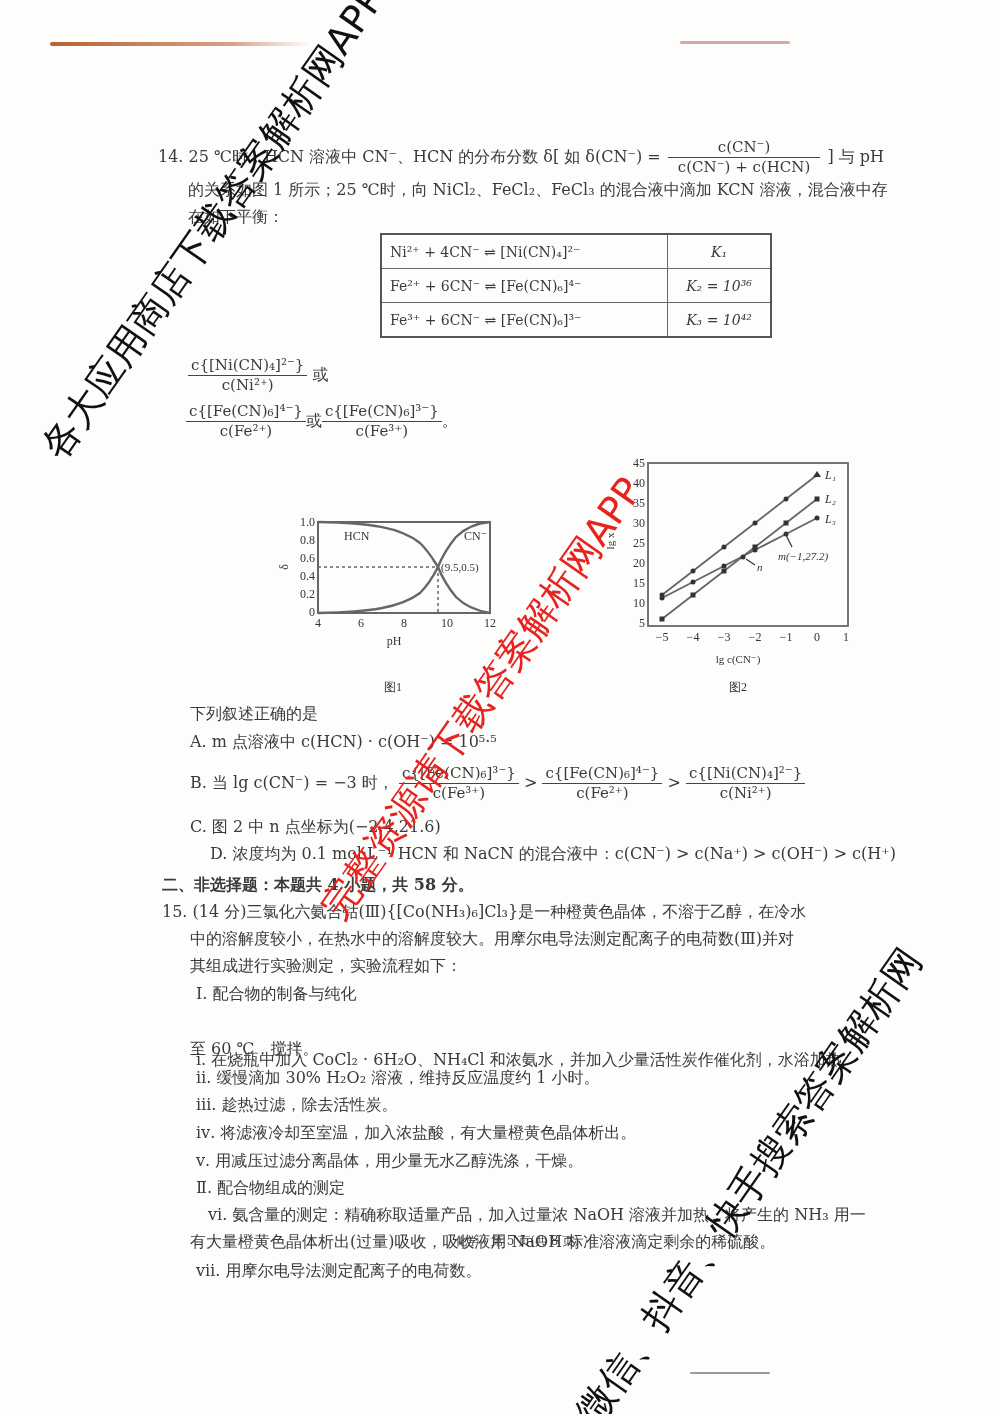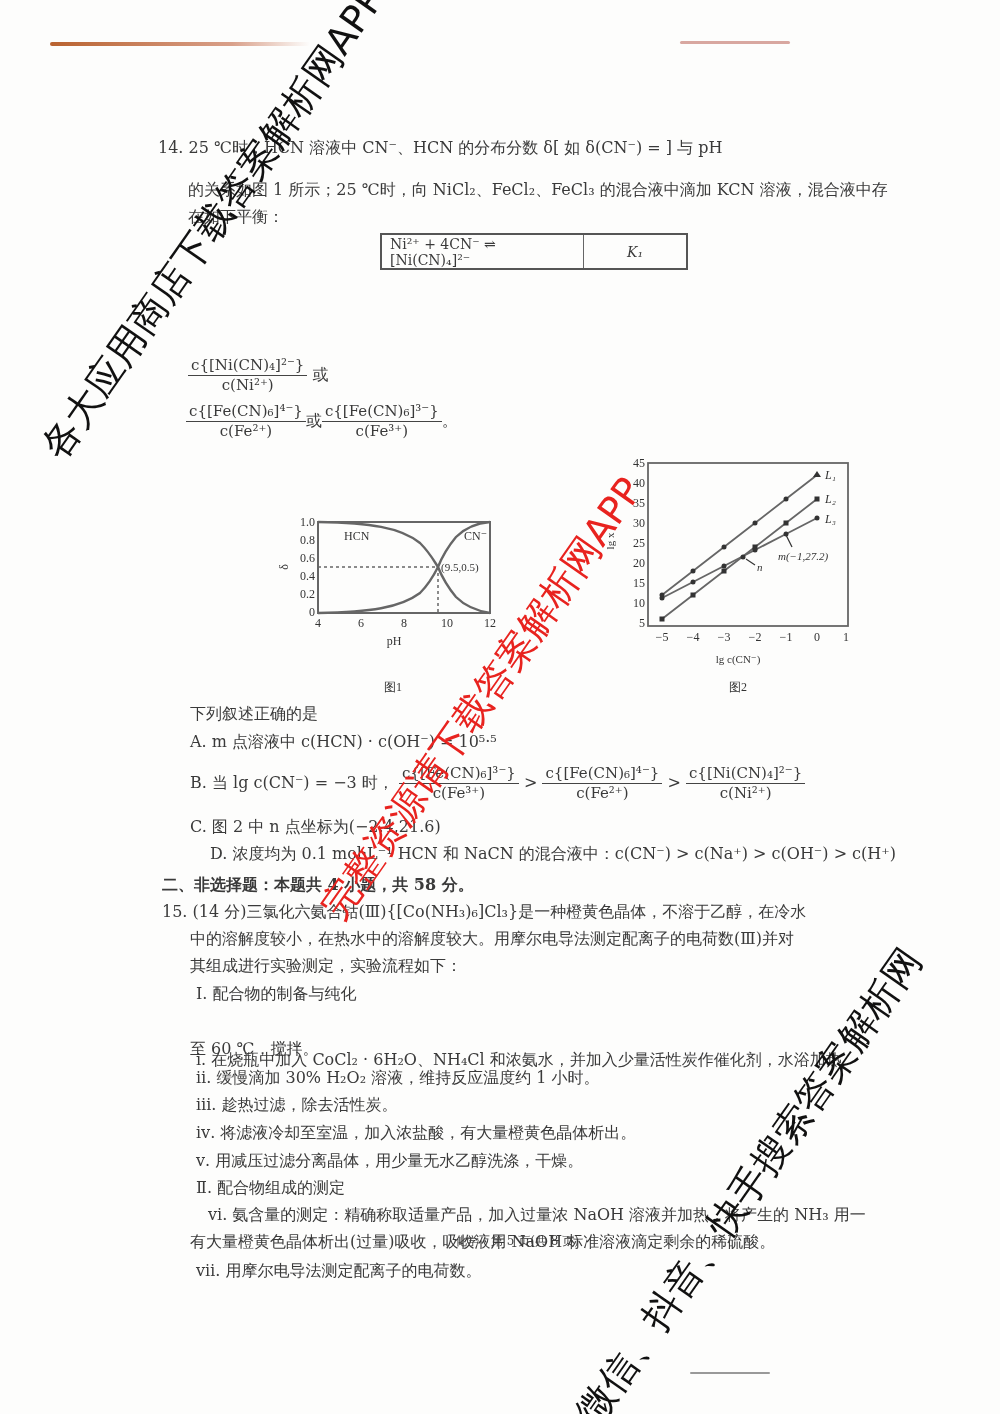--- a/index.html
+++ b/index.html
@@ -4,46 +4,58 @@
 <style>
   html, body { margin:0; padding:0; }
   body { width:1000px; height:1414px; background:#fdfdfc; position:relative; overflow:hidden;
          font-family:"DejaVu Serif","Liberation Serif",serif; color:#3a3a3a; }
   .abs { position:absolute; white-space:nowrap; }
   .txt { font-size:16px; line-height:20px; }
   .frac { display:inline-flex; flex-direction:column; align-items:center; vertical-align:middle; font-size:15px; line-height:19px; }
   .frac .num { border-bottom:1px solid #444; padding:0 3px; }
   .frac .den { padding:0 3px; }
   .topbar { position:absolute; height:4px; border-radius:2px; }
-  table.eq { position:absolute; left:380px; top:233px; width:308px; border-collapse:collapse; border:2px solid #555; font-size:14px; }
+  table.eq { position:absolute; left:380px; top:233px; width:392px; border-collapse:collapse; border:2px solid #555; font-size:14px; }
   table.eq td { border:1px solid #666; height:33px; padding:0 8px; }
   table.eq td.k { width:86px; text-align:center; font-style:italic; }
   .wm { position:absolute; font-family:"DejaVu Sans","Liberation Sans",sans-serif; white-space:nowrap; transform-origin:left top; }
   .wm-black { color:#111; font-size:38px; }
   .wm-red { color:#e8231f; font-size:38px; }
   svg text { font-family:"Liberation Serif","DejaVu Serif",serif; }
 </style>
 </head>
 <body>
 
 <div class="topbar" style="left:50px;top:42px;width:260px;background:linear-gradient(90deg,#b9622f,#d9a08a 70%,rgba(230,190,180,0));"></div>
 <div class="topbar" style="left:680px;top:41px;width:110px;height:3px;background:#d8a7a0;"></div>
 
 <div class="abs txt" style="left:158px;top:138px;">
   <span>14. 25 ℃时，HCN 溶液中 CN⁻、HCN 的分布分数 δ[ 如 δ(CN⁻) =</span>
+  <span class="frac" style="margin:0 2px;">
+    <span class="num" style="padding:0 50px;">c(CN⁻)</span>
+    <span class="den">c(CN⁻) + c(HCN)</span>
+  </span>
   <span>] 与 pH</span>
 </div>
 <div class="abs txt" style="left:188px;top:180px;">的关系如图 1 所示；25 ℃时，向 NiCl₂、FeCl₂、FeCl₃ 的混合液中滴加 KCN 溶液，混合液中存</div>
 <div class="abs txt" style="left:188px;top:207px;">在如下平衡：</div>
 
 <table class="eq">
   <tbody>
       <tr>
     <td>Ni²⁺ + 4CN⁻ ⇌ [Ni(CN)₄]²⁻</td>
     <td class="k">K₁</td>
+  </tr>
+  <tr>
+    <td>Fe²⁺ + 6CN⁻ ⇌ [Fe(CN)₆]⁴⁻</td>
+    <td class="k">K₂ = 10³⁶</td>
+  </tr>
+  <tr>
+    <td>Fe³⁺ + 6CN⁻ ⇌ [Fe(CN)₆]³⁻</td>
+    <td class="k">K₃ = 10⁴²</td>
   </tr>
 </tbody>
   </table>
 
 <div class="abs txt" style="left:188px;top:356px;">
   <span class="frac">
     <span class="num">c{[Ni(CN)₄]²⁻}</span>
     <span class="den">c(Ni²⁺)</span>
   </span>
   <span>或</span>

